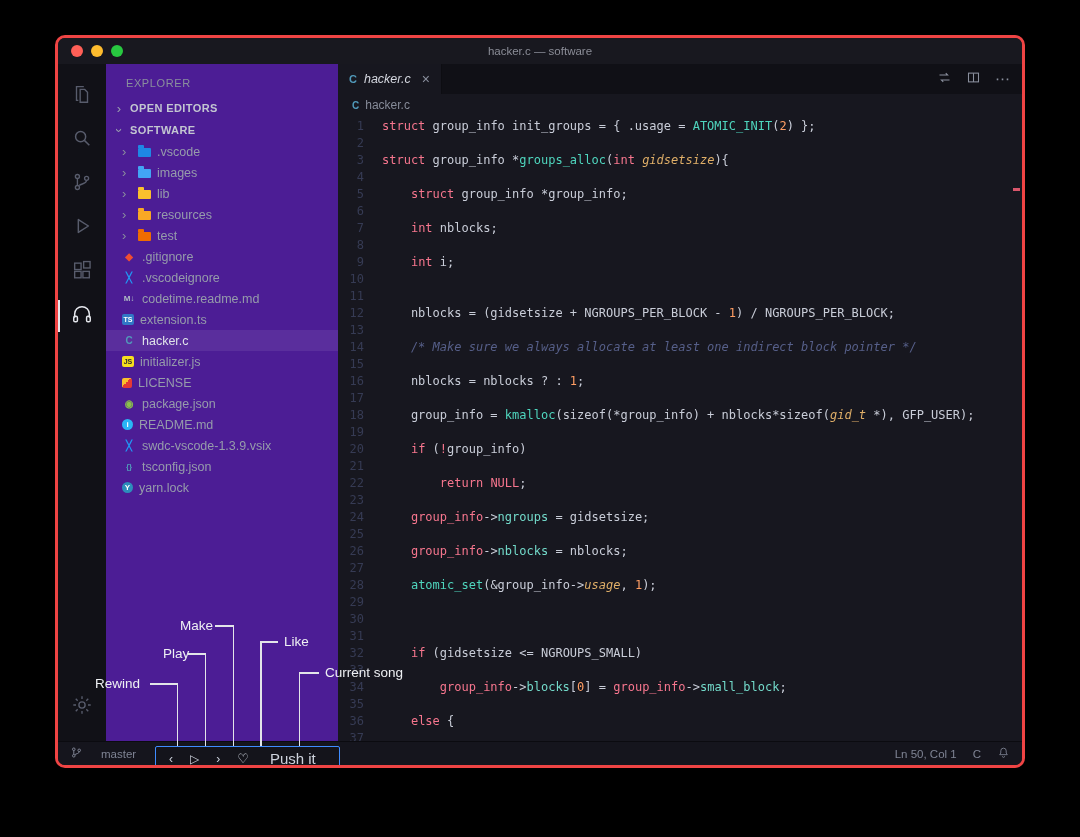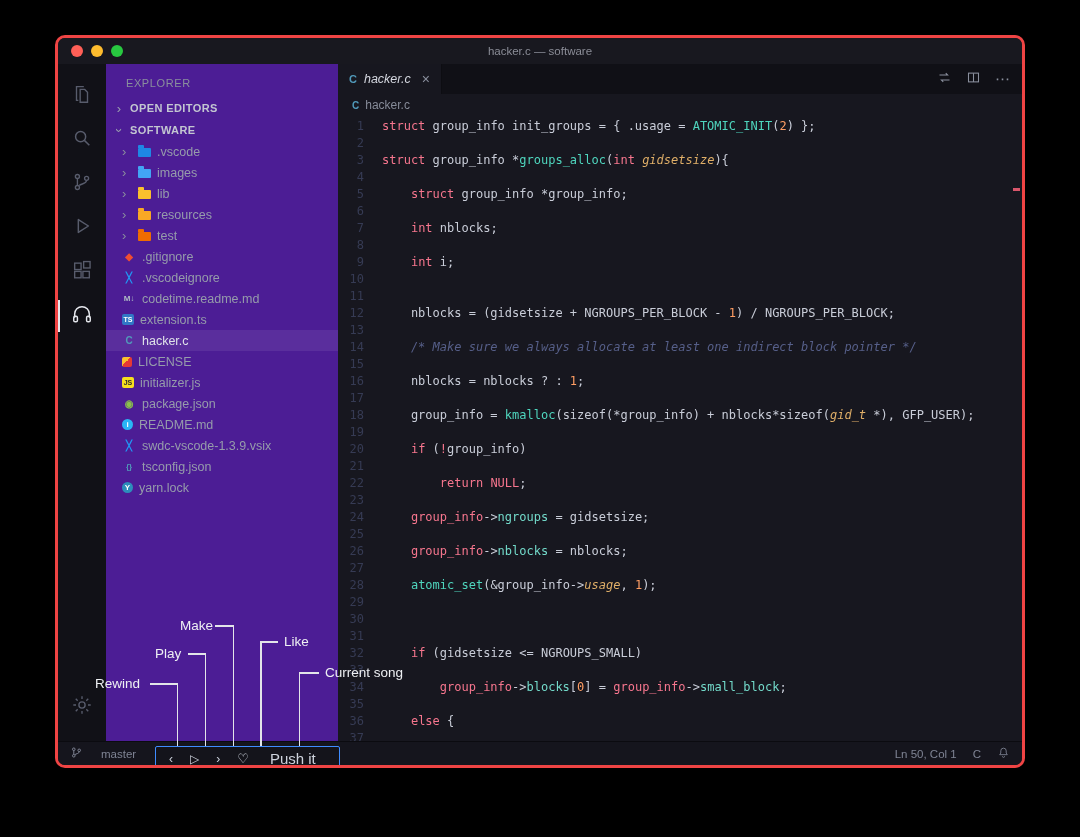--- a/index.html
+++ b/index.html
@@ -91,21 +91,21 @@
   
   .statusbar { height:24px; background:#15151d; border-top:1px solid #0b0b10; display:flex; align-items:center;
     padding:0 12px; font-size:11.5px; color:#7f8494; flex:0 0 auto; }
   .sb-left { display:flex; align-items:center; gap:18px; }
   .sb-right { margin-left:auto; display:flex; align-items:center; gap:16px; }
   .statusbar svg { width:13px; height:13px; }
 
   
   .olabel { position:absolute; color:#eef0f3; font-size:13.5px; z-index:8; }
   .lbl-rewind { left:37px; top:638px; }
-  .lbl-play { left:97px; top:608px; }
+  .lbl-play { left:105px; top:608px; }
   .lbl-skip { left:122px; top:580px; }
   .lbl-like { left:226px; top:596px; }
   .lbl-current { left:267px; top:627px; }
   .cline { position:absolute; background:#e3e5e9; z-index:7; }
   .ln-rewind-h { left:92px; top:645px; width:27px; height:1.5px; }
   .ln-rewind-v { left:118.5px; top:645px; width:1.5px; height:64px; }
   .ln-play-h { left:130px; top:615px; width:17px; height:1.5px; }
   .ln-play-v { left:146.5px; top:615px; width:1.5px; height:94px; }
   .ln-skip-h { left:157px; top:587px; width:18px; height:1.5px; }
   .ln-skip-v { left:174.5px; top:587px; width:1.5px; height:122px; }
@@ -251,26 +251,26 @@
           </div>
           <div class="tree-row">
             <span class="ficon box" style="background: rgb(49, 120, 198); color: rgb(255, 255, 255);">TS</span>
             <span class="tlabel">extension.ts</span>
           </div>
           <div class="tree-row active">
             <span class="ficon text" style="color: rgb(81, 154, 186);">C</span>
             <span class="tlabel">hacker.c</span>
           </div>
           <div class="tree-row">
+            <span class="ficon box" style="background: rgb(247, 223, 30); color: rgb(43, 43, 43);">JS</span>
+            <span class="tlabel">initializer.js</span>
+          </div>
+          <div class="tree-row">
             <span class="ficon grad"></span>
             <span class="tlabel">LICENSE</span>
-          </div>
-          <div class="tree-row">
-            <span class="ficon box" style="background: rgb(247, 223, 30); color: rgb(43, 43, 43);">JS</span>
-            <span class="tlabel">initializer.js</span>
           </div>
           <div class="tree-row">
             <span class="ficon text" style="color: rgb(139, 195, 74);">◉</span>
             <span class="tlabel">package.json</span>
           </div>
           <div class="tree-row">
             <span class="ficon circle" style="background: rgb(41, 182, 246); color: rgb(255, 255, 255);">i</span>
             <span class="tlabel">README.md</span>
           </div>
           <div class="tree-row">

